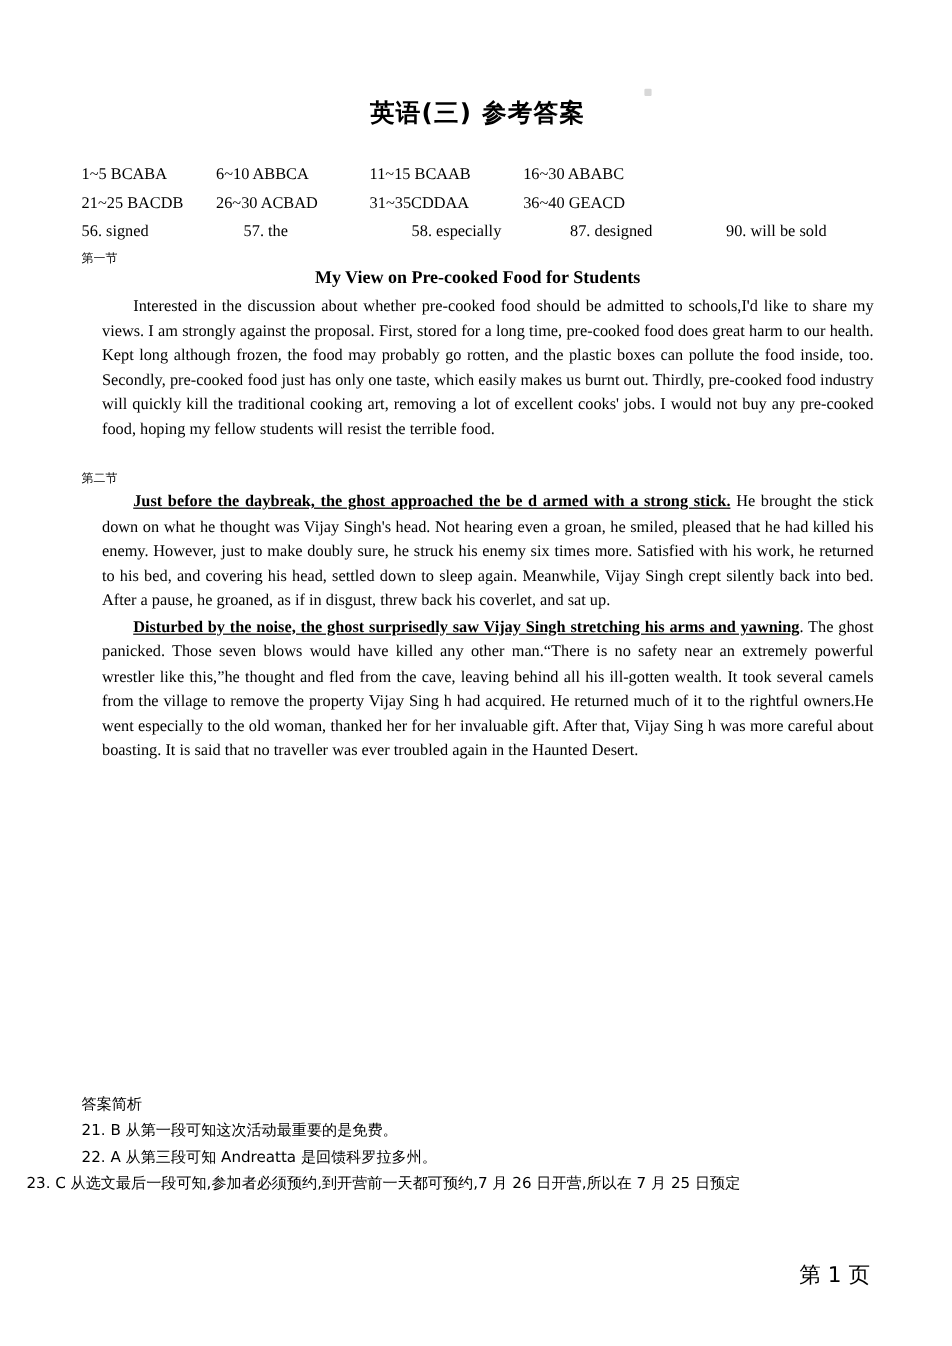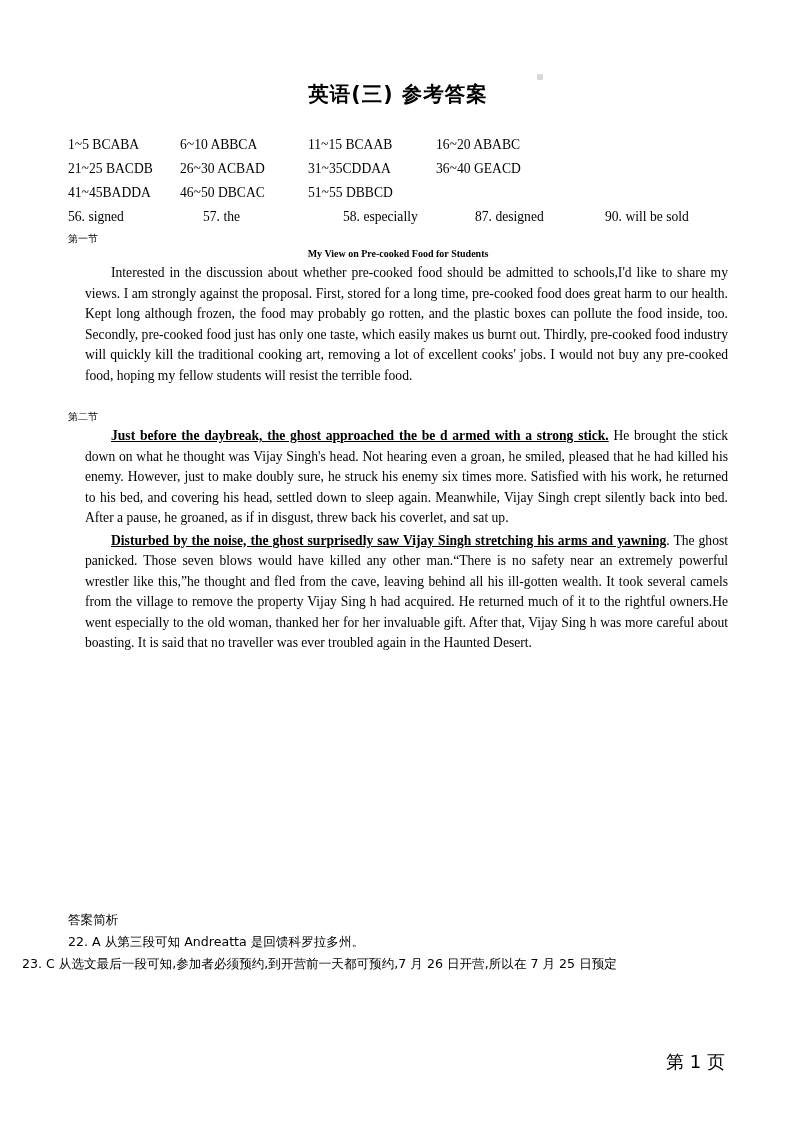--- a/index.html
+++ b/index.html
@@ -65,21 +65,21 @@
   .row-fill .cell:nth-child(5) { width: 120px; }
 
   .section-label {
     font-family: "DejaVu Sans", sans-serif;
     font-size: 10px;
     margin: 4px 0 2px 0;
   }
   .essay-title {
     text-align: center;
     font-weight: 700;
-    font-size: 10px;
+    font-size: 15px;
     margin: 2px 0 4px 0;
   }
   .para {
     font-size: 13.6px;
     line-height: 20.5px;
     text-align: justify;
     text-justify: inter-word;
     margin: 0 0 2px 17px;
     text-indent: 26px;
   }
@@ -126,27 +126,24 @@
 <div class="page">
 
   <div class="cursor-dot"></div>
 
   <div class="content">
 
     <h1 class="doc-title">英语(三)  参考答案</h1>
 
     <div class="answer-block">
       <div class="answer-row row-obj">
-        <span class="cell">1~5 BCABA</span><span class="cell">6~10 ABBCA</span><span class="cell">11~15 BCAAB</span><span class="cell">16~20 ABABC</span>
+        <span class="cell">1~5 BCABA</span><span class="cell">6~10 ABBCA</span><span class="cell">11~15 BCAAB</span><span class="cell">16~30 ABABC</span>
       </div>
       <div class="answer-row row-obj">
         <span class="cell">21~25 BACDB</span><span class="cell">26~30 ACBAD</span><span class="cell">31~35CDDAA</span><span class="cell">36~40 GEACD</span>
-      </div>
-      <div class="answer-row row-obj">
-        <span class="cell">41~45BADDA</span><span class="cell">46~50 DBCAC</span><span class="cell">51~55 DBBCD</span><span class="cell"></span>
       </div>
 
       <div class="answer-row row-fill">
         <span class="cell">56. signed</span><span class="cell">57. the</span><span class="cell">58. especially</span><span class="cell">87. designed</span><span class="cell">90. will be sold</span>
       </div>
     </div>
 
     <div class="section-label">第一节</div>
 
     <div class="essay-title">My View on Pre-cooked Food for Students</div>
@@ -158,19 +155,20 @@
     <div class="section-label">第二节</div>
 
     <p class="para"><span class="underline-bold">Just before the daybreak, the ghost approached the be d armed with a strong stick.</span> <span>He brought the stick down on what he thought was Vijay Singh's head. Not hearing even a groan, he smiled, pleased that he had killed his enemy. However, just to make doubly sure, he struck his enemy six times more. Satisfied with his work, he returned to his bed, and covering his head, settled down to sleep again. Meanwhile, Vijay Singh crept silently back into bed. After a pause, he groaned, as if in disgust, threw back his coverlet, and sat up.</span></p>
 
     <p class="para"><span class="underline-bold">Disturbed by the noise, the ghost surprisedly saw Vijay Singh stretching his arms and yawning</span><span>. The ghost panicked. Those seven blows would have killed any other man.“There is no safety near an extremely powerful wrestler like this,”he thought and fled from the cave, leaving behind all his ill-gotten wealth. It took several camels from the village to remove the property Vijay Sing h had acquired. He returned much of it to the rightful owners.He went especially to the old woman, thanked her for her invaluable gift. After that, Vijay Sing h was more careful about boasting. It is said that no traveller was ever troubled again in the Haunted Desert.</span></p>
 
   </div>
 
   <div class="analysis">
     <div class="a-line">答案简析</div>
+    <div class="a-line">21. B  从第一段可知这次活动最重要的是免费。</div>
     <div class="a-line">22. A  从第三段可知 Andreatta 是回馈科罗拉多州。</div>
     <div class="a-line a-wide">23. C 从选文最后一段可知,参加者必须预约,到开营前一天都可预约,7 月 26 日开营,所以在 7 月 25 日预定</div>
   </div>
 
   <div class="footer">第 1 页</div>
 
 </div>
 
 </body></html>

